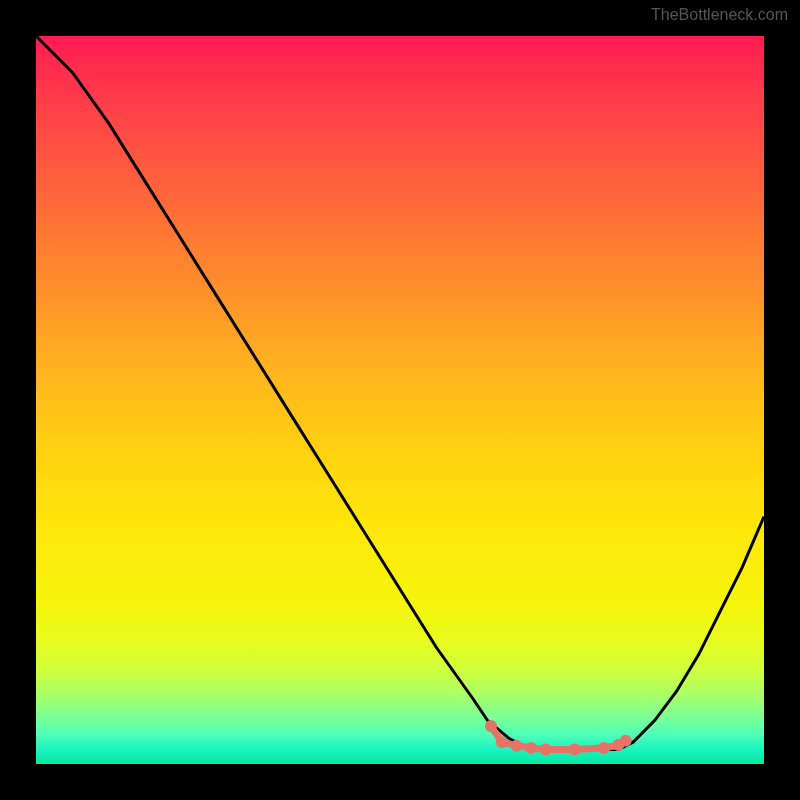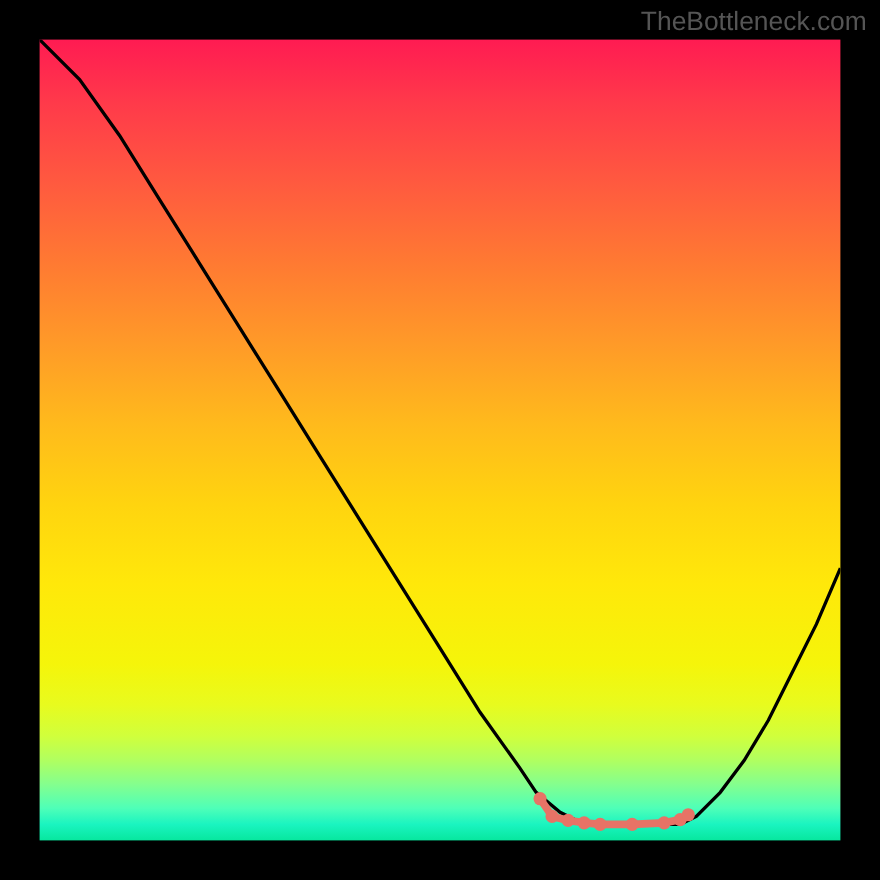--- a/index.html
+++ b/index.html
@@ -9,21 +9,21 @@
     height: 800px;
     background: #000;
     position: relative;
     font-family: Arial, sans-serif;
   }
   .attribution {
     position: absolute;
     top: 6px;
     right: 12px;
     color: #555;
-    font-size: 24px;
+    font-size: 16px;
     z-index: 10;
   }
   .plot-area {
     position: absolute;
     left: 36px;
     top: 36px;
     width: 728px;
     height: 728px;
   }
   .gradient-bg {

